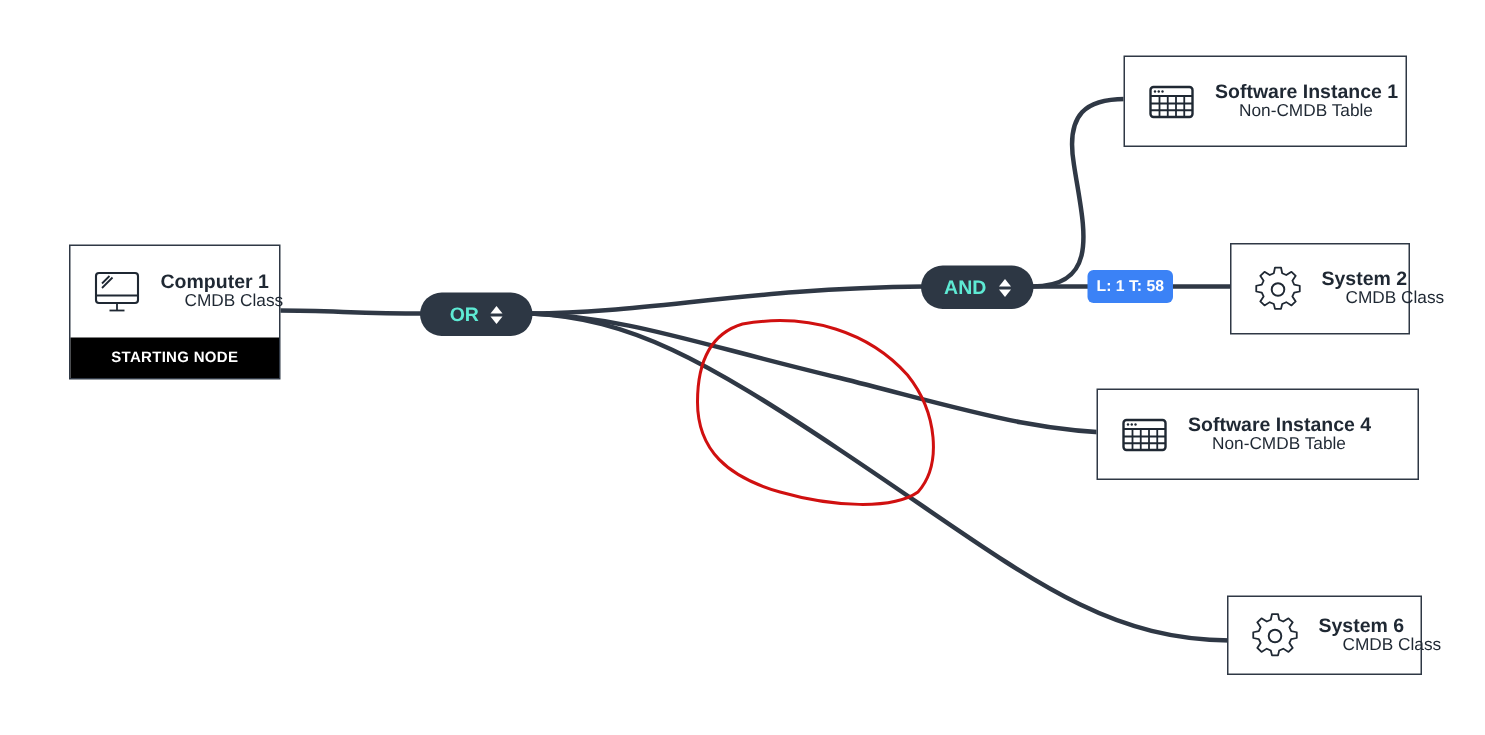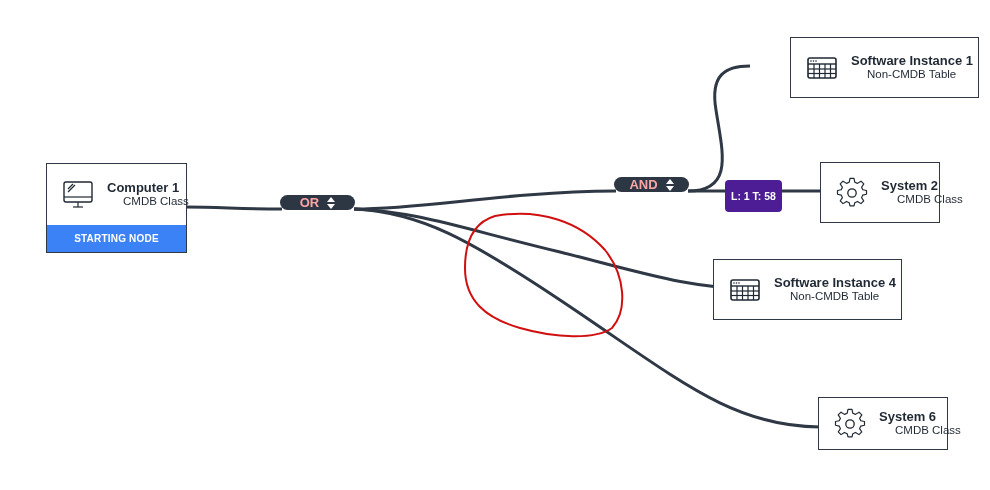--- a/index.html
+++ b/index.html
@@ -61,35 +61,35 @@
       white-space: nowrap;
     }
     .node-sub {
       font-size: 11.5px;
       color: #1f2833;
       white-space: nowrap;
       padding-left: 16px;
     }
     .node-footer {
       height: 27px;
-      background: #3b82f6;
+      background: #000000;
       color: #ffffff;
       font-size: 10px;
       font-weight: bold;
       display: flex;
       align-items: center;
       justify-content: center;
       letter-spacing: 0.2px;
     }
     .operator {
       position: absolute;
-      height: 15px;
+      height: 29px;
       border-radius: 15px;
       background: #2d3744;
-      color: #fca5a5;
+      color: #5eead4;
       display: flex;
       align-items: center;
       justify-content: center;
       font-size: 13px;
       font-weight: bold;
       box-sizing: border-box;
       cursor: pointer;
     }
     .operator .op-label { margin-right: 8px; }
     .sort-icon {
@@ -106,23 +106,23 @@
       border-bottom: 5px solid #ffffff;
     }
     .sort-icon .down {
       width: 0; height: 0;
       border-left: 4px solid transparent;
       border-right: 4px solid transparent;
       border-top: 5px solid #ffffff;
     }
     .edge-label {
       position: absolute;
-      height: 32px;
+      height: 22px;
       border-radius: 4px;
-      background: #4c1d95;
+      background: #3b82f6;
       color: #ffffff;
       font-size: 10.5px;
       font-weight: bold;
       display: flex;
       align-items: center;
       justify-content: center;
       box-sizing: border-box;
       padding: 0 6px;
       white-space: nowrap;
     }
@@ -180,21 +180,21 @@
   <div class="operator" style="left:614px; top:177px; width:75px;">
     <span class="op-label">AND</span>
     <span class="sort-icon">
         <span class="up"></span>
         <span class="down"></span>
       </span>
   </div>
 
   <div class="edge-label" style="left:725px; top:180px; width:57px;">L: 1 T: 58</div>
 
-  <div class="node" style="left:749px; top:37px; width:189px; height:61px;margin-left:41px;">
+  <div class="node" style="left:749px; top:37px; width:189px; height:61px;">
     <div class="node-body">
       <span class="node-icon">
         <svg width="32" height="24" viewBox="0 0 32 24">
           <rect x="2" y="2" width="28" height="20" rx="2" fill="none" stroke="#1f2833" stroke-width="1.6"></rect>
           <line x1="2" y1="8" x2="30" y2="8" stroke="#1f2833" stroke-width="1.4"></line>
           <line x1="2" y1="13" x2="30" y2="13" stroke="#1f2833" stroke-width="1.2"></line>
           <line x1="2" y1="17.5" x2="30" y2="17.5" stroke="#1f2833" stroke-width="1.2"></line>
           <line x1="8" y1="8" x2="8" y2="22" stroke="#1f2833" stroke-width="1.2"></line>
           <line x1="13.5" y1="8" x2="13.5" y2="22" stroke="#1f2833" stroke-width="1.2"></line>
           <line x1="19" y1="8" x2="19" y2="22" stroke="#1f2833" stroke-width="1.2"></line>
@@ -219,21 +219,21 @@
           <circle cx="16" cy="16" r="4.2" fill="none" stroke="#1f2833" stroke-width="1.3"></circle>
         </svg>
       </span>
       <div class="node-text">
         <span class="node-title">System 2</span>
         <span class="node-sub">CMDB Class</span>
       </div>
     </div>
   </div>
 
-  <div class="node" style="left:713px; top:259px; width:189px; height:61px;">
+  <div class="node" style="left:731px; top:259px; width:215px; height:61px;">
     <div class="node-body">
       <span class="node-icon">
         <svg width="32" height="24" viewBox="0 0 32 24">
           <rect x="2" y="2" width="28" height="20" rx="2" fill="none" stroke="#1f2833" stroke-width="1.6"></rect>
           <line x1="2" y1="8" x2="30" y2="8" stroke="#1f2833" stroke-width="1.4"></line>
           <line x1="2" y1="13" x2="30" y2="13" stroke="#1f2833" stroke-width="1.2"></line>
           <line x1="2" y1="17.5" x2="30" y2="17.5" stroke="#1f2833" stroke-width="1.2"></line>
           <line x1="8" y1="8" x2="8" y2="22" stroke="#1f2833" stroke-width="1.2"></line>
           <line x1="13.5" y1="8" x2="13.5" y2="22" stroke="#1f2833" stroke-width="1.2"></line>
           <line x1="19" y1="8" x2="19" y2="22" stroke="#1f2833" stroke-width="1.2"></line>

